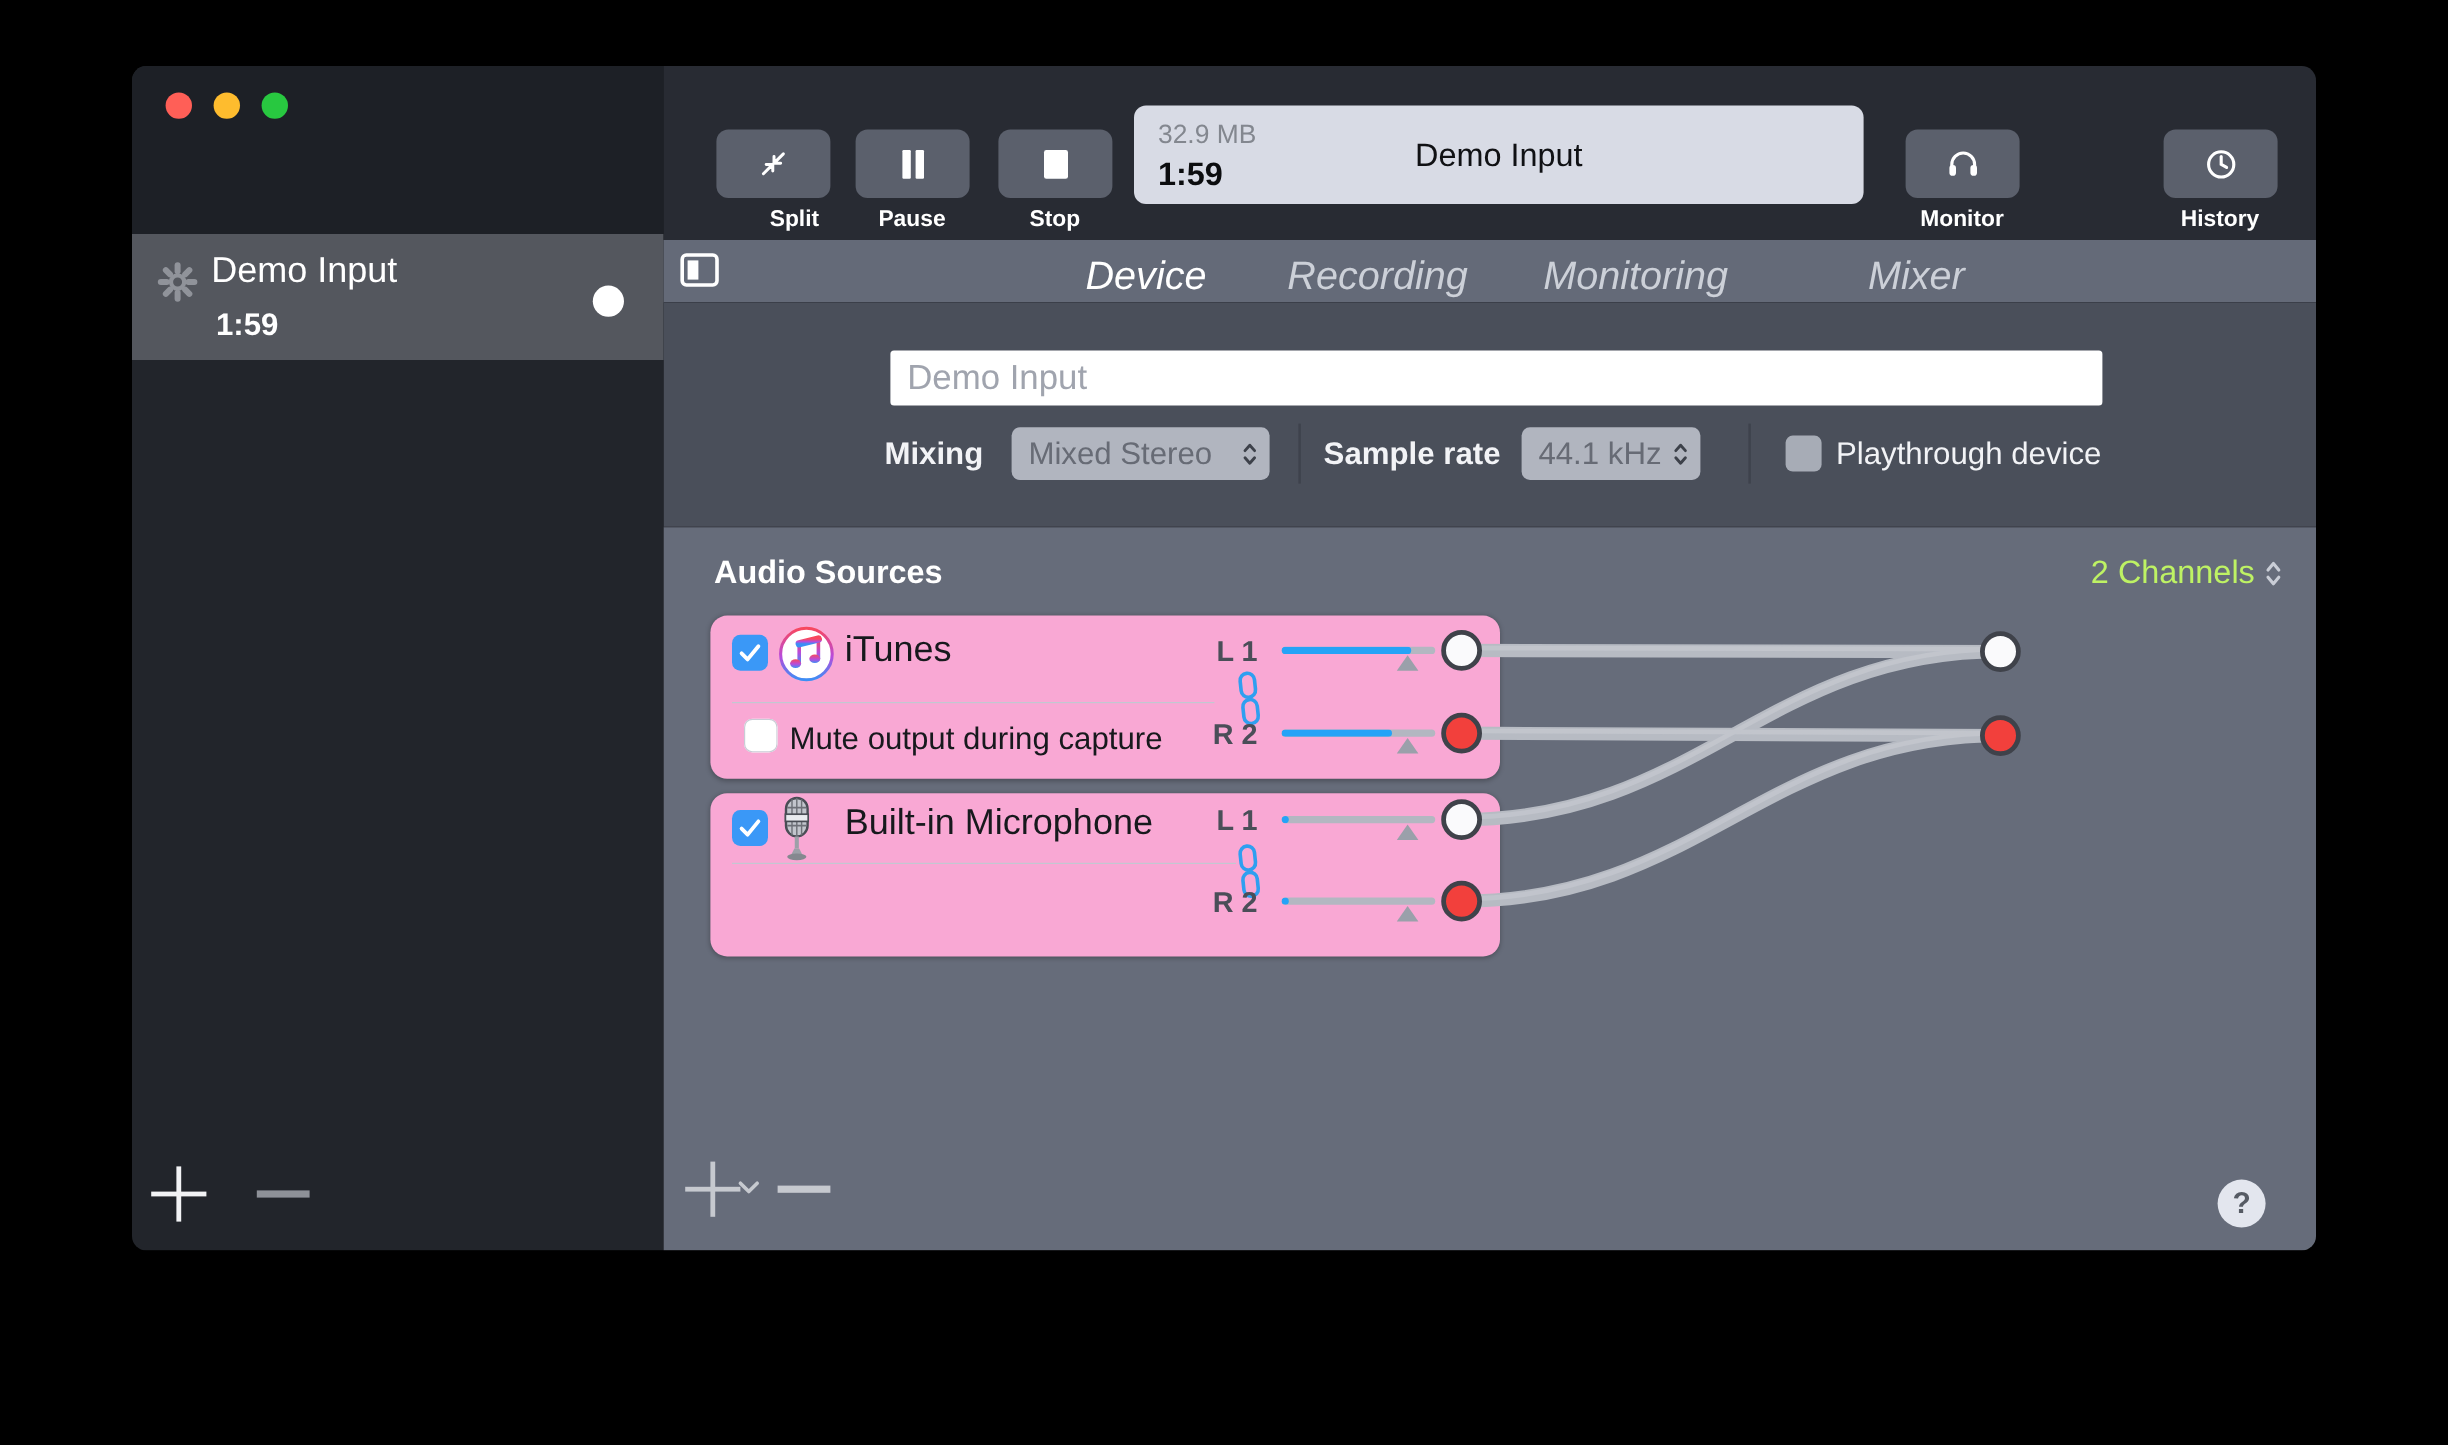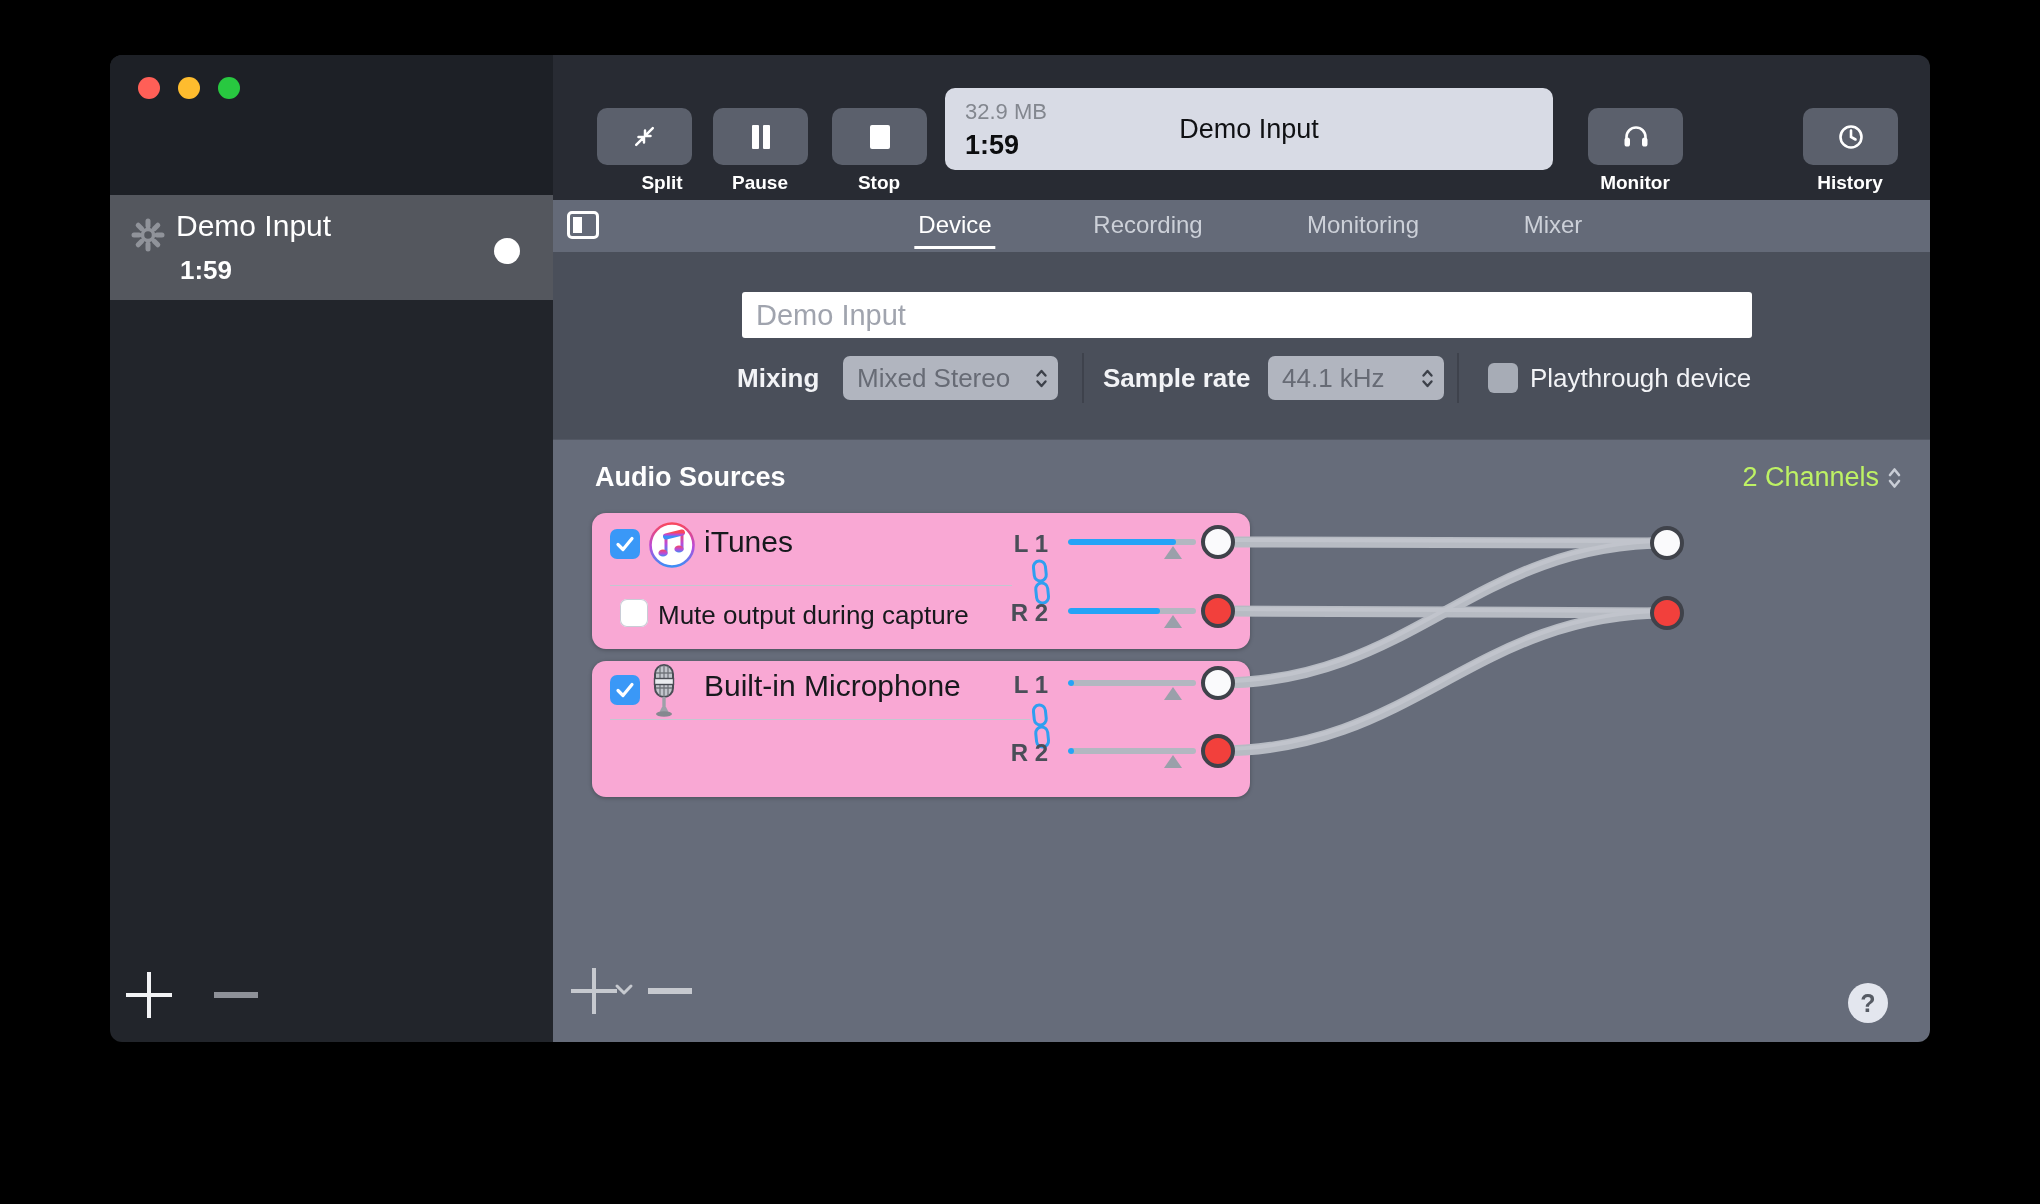--- a/index.html
+++ b/index.html
@@ -32,21 +32,21 @@
         display:flex;align-items:center;justify-content:center;}
   .tlabel{position:absolute;top:117px;transform:translateX(-50%);font-size:19px;font-weight:600;color:#ffffff;white-space:nowrap;}
   .status-display{position:absolute;left:392px;top:33px;width:608px;height:82px;border-radius:10px;background:#d8dbe5;}
   .status-size{position:absolute;left:20px;top:11px;font-size:22px;color:#83878f;}
   .status-time{position:absolute;left:20px;top:42px;font-size:27px;font-weight:700;color:#0c0d0f;}
   .status-title{position:absolute;left:0;top:26px;width:100%;text-align:center;font-size:27px;font-weight:500;color:#101114;}
   
   .tabbar{position:absolute;left:0;top:145px;width:100%;height:52px;background:#646a78;}
   .toggle-icon{position:absolute;left:14px;top:11px;width:32px;height:28px;border:3px solid #fff;border-radius:5px;}
   .toggle-icon::before{content:"";position:absolute;left:3px;top:3px;width:9px;height:16px;background:#fff;}
-  .tab{position:absolute;top:9px;transform:translateX(-50%);font-size:24px;color:#ccd0d8;padding:2px 4px 7px;}
+  .tab{position:absolute;top:9px;transform:translateX(-50%);font-size:33px;color:#ccd0d8;padding:2px 4px 7px;font-style:italic;}
   .tab.active{color:#ffffff;border-bottom:3px solid #ffffff;}
   
   .devicepanel{position:absolute;left:0;top:197px;width:100%;height:187px;background:#4a4f5a;}
   .name-input{position:absolute;left:189px;top:40px;width:1010px;height:46px;background:#ffffff;border:none;border-radius:3px;
               padding:0 14px;font-size:29px;font-family:"Liberation Sans",sans-serif;color:#26282d;outline:none;}
   .name-input::placeholder{color:#a0a4ae;}
   .form-label{position:absolute;top:104px;height:44px;line-height:44px;font-size:26px;font-weight:600;color:#f2f3f6;white-space:nowrap;}
   .dropdown{position:absolute;top:104px;height:44px;border-radius:7px;background:#b1b5bf;display:flex;align-items:center;
             padding:0 10px 0 14px;}
   .dd-text{flex:1;font-size:26px;color:#676b75;white-space:nowrap;}
@@ -164,36 +164,36 @@
           </svg>
         </div>
         <div class="tlabel" style="left:1297px">History</div>
       </div>
 
       <div class="tabbar">
         <div class="toggle-icon"></div>
         <div class="tab active" style="left:402px">Device</div>
         <div class="tab" style="left:595px">Recording</div>
         <div class="tab" style="left:810px">Monitoring</div>
-        <div class="tab" style="left:1000px">Mixer</div>
+        <div class="tab" style="left:1044px">Mixer</div>
       </div>
 
       <div class="devicepanel">
         <input class="name-input" type="text" placeholder="Demo Input" style="">
         <div class="form-label" style="left:184px">Mixing</div>
         <div class="dropdown" style="left:290px;width:215px">
           <span class="dd-text">Mixed Stereo</span>
           <svg width="13" height="23" viewBox="0 0 13 23" fill="none" stroke="#3d414a" stroke-width="2.4" stroke-linecap="round" stroke-linejoin="round">
             <polyline points="2.5,8.5 6.5,4 10.5,8.5"></polyline>
               <polyline points="2.5,14.5 6.5,19 10.5,14.5"></polyline>
           </svg>
         </div>
         <div class="vdiv" style="left:529px"></div>
         <div class="form-label" style="left:550px">Sample rate</div>
-        <div class="dropdown" style="left:715px;width:176px">
+        <div class="dropdown" style="left:715px;width:149px">
           <span class="dd-text">44.1 kHz</span>
           <svg width="13" height="23" viewBox="0 0 13 23" fill="none" stroke="#3d414a" stroke-width="2.4" stroke-linecap="round" stroke-linejoin="round">
             <polyline points="2.5,8.5 6.5,4 10.5,8.5"></polyline>
               <polyline points="2.5,14.5 6.5,19 10.5,14.5"></polyline>
           </svg>
         </div>
         <div class="vdiv" style="left:904px"></div>
         <div class="playthrough-ck"></div>
         <div class="form-label" style="left:977px;font-weight:400">Playthrough device</div>
       </div>

